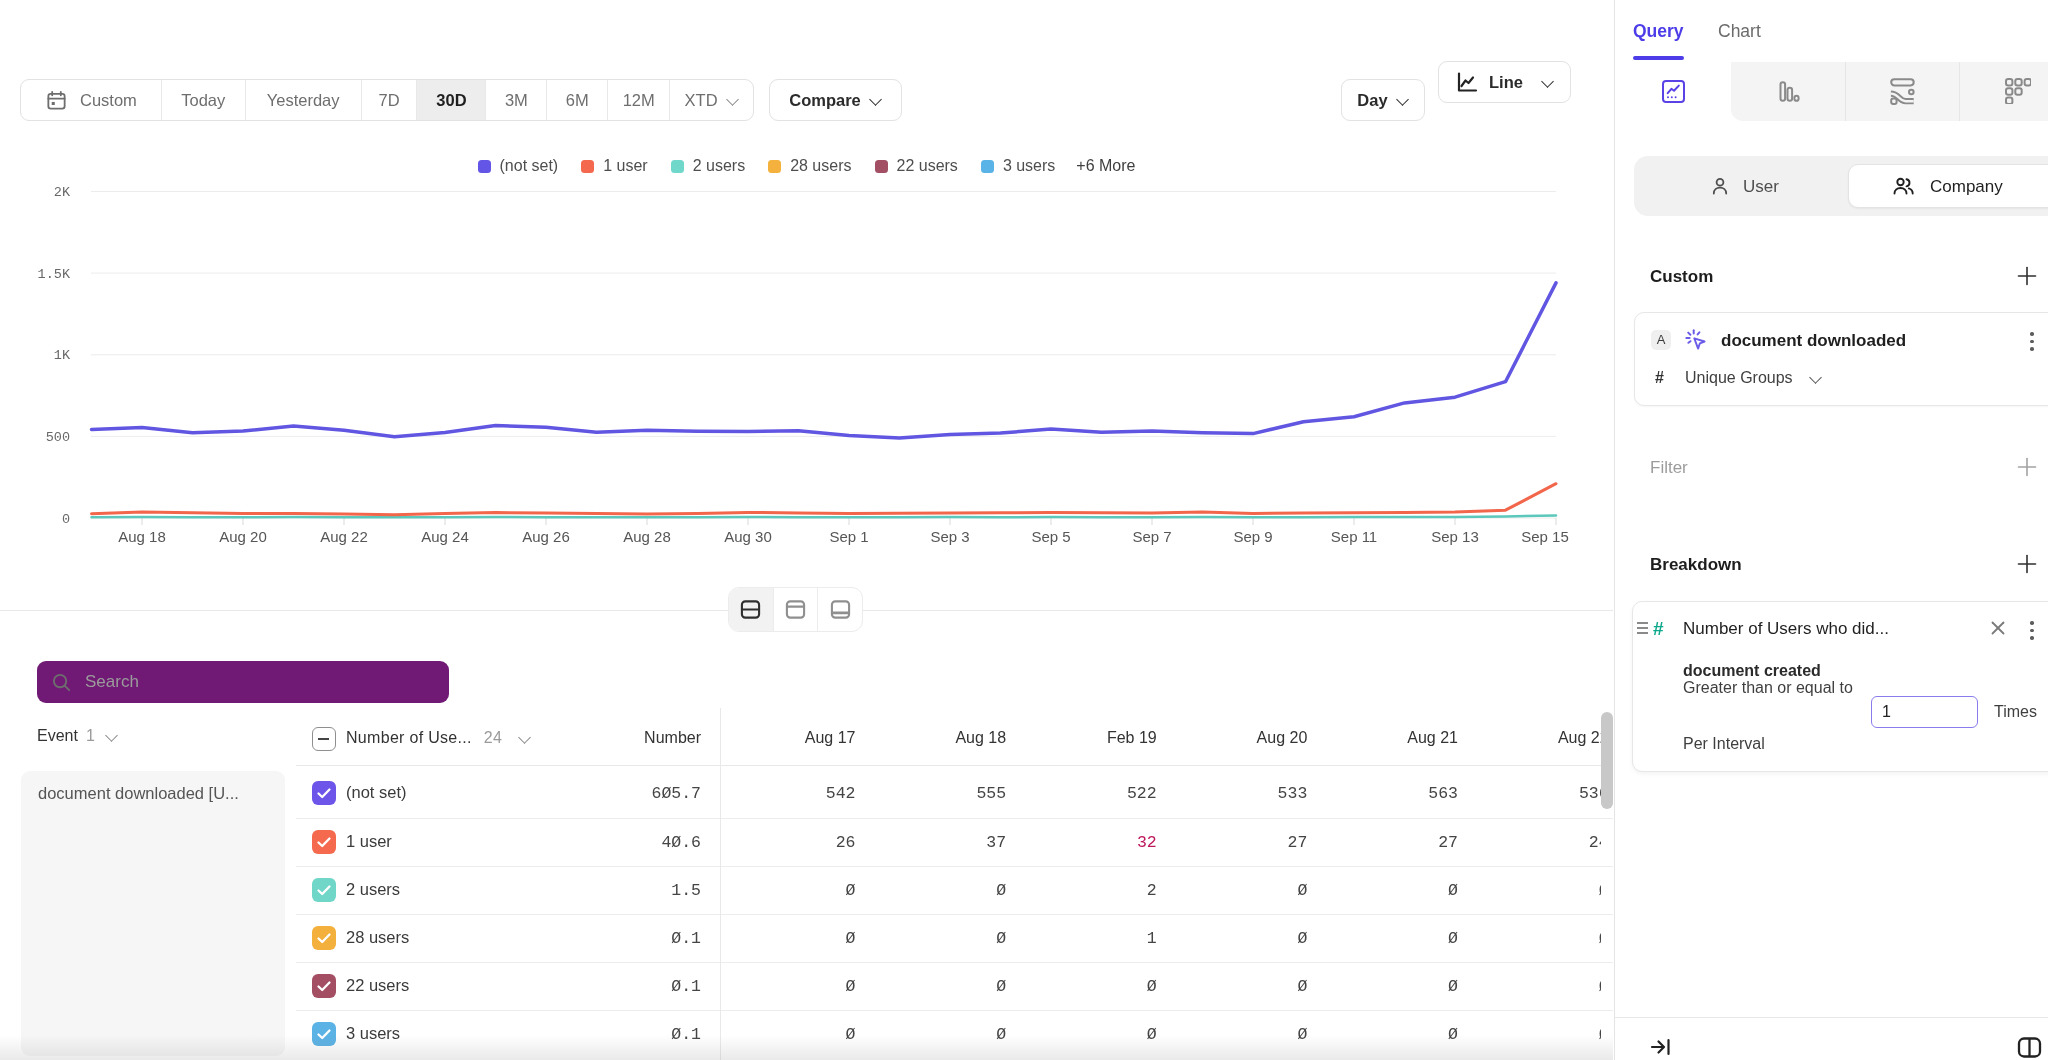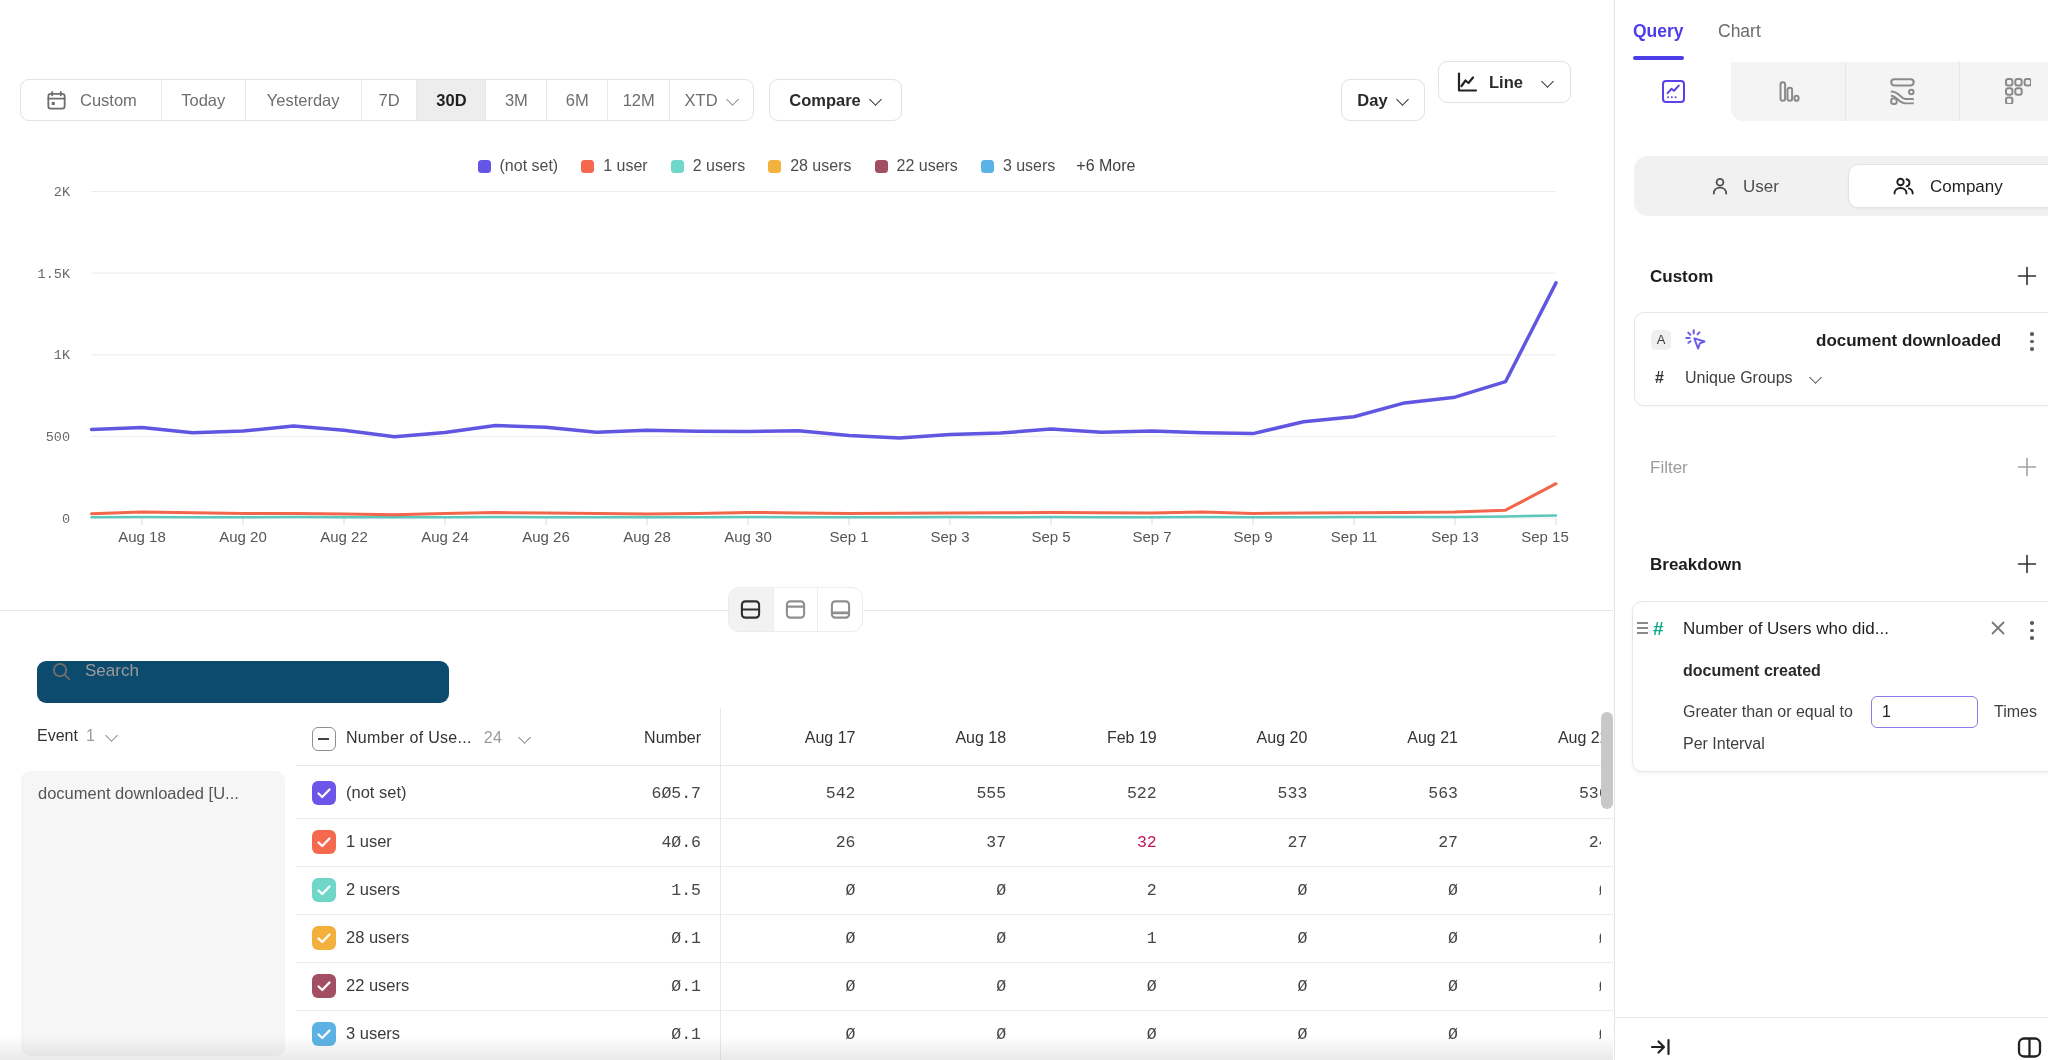--- a/index.html
+++ b/index.html
@@ -127,21 +127,21 @@
         </svg>
   </div>
   <div style="flex:1;display:flex;align-items:center;justify-content:center;">
     <svg width="21" height="21" viewBox="0 0 22 22" fill="none" stroke="#8f8f8f" stroke-width="2.2">
           <rect x="2" y="2.5" width="18" height="17" rx="3.5"></rect>
           <line x1="2" y1="14.5" x2="20" y2="14.5" stroke-width="3"></line>
         </svg>
   </div>
 </div>
 
-<div class="abs" style="left:37px;top:661px;width:412px;height:42px;background:#0c4a6e;border-radius:9px;display:flex;padding-left:14px;gap:13px;">
+<div class="abs" style="left:37px;top:661px;width:412px;height:42px;background:#701a75;border-radius:9px;display:flex;align-items:center;padding-left:14px;gap:13px;">
   <svg width="21" height="21" viewBox="0 0 22 22" fill="none" stroke="#6d6d6d" stroke-width="2">
         <circle cx="9.5" cy="9.5" r="6.5"></circle>
         <line x1="14.5" y1="14.5" x2="19" y2="19" stroke-linecap="round"></line>
       </svg>
   <span style="color:#9b9b9b;font-size:17px;">Search</span>
 </div>
 
 <div class="abs" style="left:0;top:700px;width:1776px;height:360px;overflow:hidden;">
 
   <div class="hsep" style="left:296px;top:65px;width:1317px;"></div>
@@ -312,21 +312,21 @@
 <div class="abs" style="left:1634px;top:312px;width:436px;height:94px;background:#fff;border:1px solid #e7e7e7;border-radius:10px;box-shadow:0 1px 2px rgba(0,0,0,0.04);"></div>
 <div class="abs" style="left:1651px;top:330px;width:20px;height:20px;background:#efeff0;border-radius:5px;text-align:center;line-height:20px;font-size:13px;color:#3c3c3c;">A</div>
 <div class="abs" style="left:1684px;top:328px;"><svg width="24" height="24" viewBox="0 0 24 24" fill="none" stroke="#6a5ce8" stroke-width="2" stroke-linecap="round">
         <path d="M10.3 10.3 L20.6 13.5 L15.9 15.3 L14.1 20.6 Z" fill="#fff" stroke-width="1.9" stroke-linejoin="round"></path>
         <line x1="9.7" y1="2.3" x2="9.7" y2="5.6"></line>
         <line x1="15.4" y1="4.3" x2="13.6" y2="6.4"></line>
         <line x1="4.2" y1="4.6" x2="6.4" y2="6.7"></line>
         <line x1="2.3" y1="10" x2="5.6" y2="10"></line>
         <line x1="4.4" y1="14.8" x2="6.5" y2="13.2"></line>
       </svg></div>
-<div class="abs" style="left:1816px;top:331px;font-size:17px;font-weight:bold;color:#1f1f1f;">document downloaded</div>
+<div class="abs" style="left:1721px;top:331px;font-size:17px;font-weight:bold;color:#1f1f1f;">document downloaded</div>
 <div class="abs kebab" style="left:2029px;top:328px;width:6px;">
       <i></i>
       <i></i>
       <i></i>
     </div>
 <div class="abs" style="left:1655px;top:369px;font-size:16px;font-weight:bold;color:#333;">#</div>
 <div class="abs" style="left:1685px;top:369px;font-size:16px;color:#3f3f3f;">Unique Groups</div>
 <div class="abs" style="left:1801px;top:371px;"><span class="chev" style="color:#555;"></span></div>
 
 <div class="abs" style="left:1650px;top:458px;font-size:17px;color:#9c9c9c;">Filter</div>
@@ -352,21 +352,21 @@
 <div class="abs" style="left:1990px;top:620px;"><svg width="16" height="16" viewBox="0 0 16 16" stroke="#7a7a7a" stroke-width="1.8" stroke-linecap="round">
         <line x1="2.5" y1="2.5" x2="13.5" y2="13.5"></line>
         <line x1="13.5" y1="2.5" x2="2.5" y2="13.5"></line>
       </svg></div>
 <div class="abs kebab" style="left:2029px;top:617px;width:6px;">
       <i></i>
       <i></i>
       <i></i>
     </div>
 <div class="abs" style="left:1683px;top:662px;font-size:16px;font-weight:bold;color:#2b2b2b;">document created</div>
-<div class="abs" style="left:1683px;top:703px;font-size:16px;color:#3f3f3f;">Greater than or equal to</div>
+<div class="abs" style="left:1683px;top:679px;font-size:16px;color:#3f3f3f;">Greater than or equal to</div>
 <div class="abs" style="left:1871px;top:696px;width:107px;height:32px;border:1.5px solid #8a7cec;border-radius:6px;background:#fff;">
       <span style="position:absolute;left:10px;top:6px;font-size:16px;color:#222;">1</span>
     </div>
 <div class="abs" style="left:1994px;top:703px;font-size:16px;color:#3f3f3f;">Times</div>
 <div class="abs" style="left:1683px;top:735px;font-size:16px;color:#3f3f3f;">Per Interval</div>
 
 <div class="hsep" style="left:1614px;top:1017px;width:434px;background:#e7e7e7;"></div>
 <div class="abs" style="left:1650px;top:1036px;"><svg width="22" height="22" viewBox="0 0 22 22" fill="none" stroke="#222" stroke-width="2.2" stroke-linecap="round" stroke-linejoin="round">
         <line x1="2" y1="11" x2="13" y2="11"></line>
         <path d="M8.5 5.5 L14 11 L8.5 16.5"></path>

